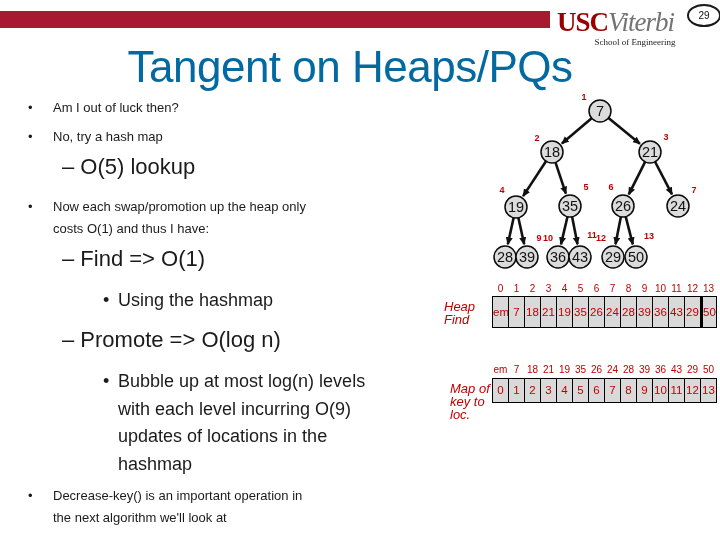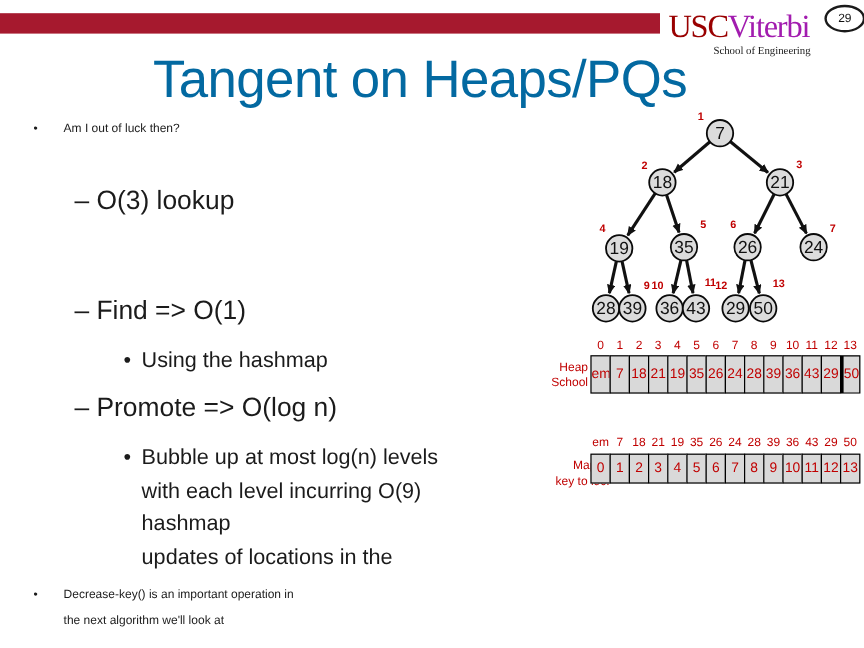--- a/index.html
+++ b/index.html
@@ -4,35 +4,35 @@
 <style>
   html,body{margin:0;padding:0;background:#888;}
   #slide{
     position:relative;width:720px;height:540px;background:#ffffff;
     font-family:"Liberation Sans",sans-serif;overflow:hidden;
   }
   
   .topbar{position:absolute;left:0;top:11px;width:550px;height:17px;background:#a6192e;}
   .logo{position:absolute;left:557px;top:9px;width:158px;font-family:"Liberation Serif",serif;}
   .logo .name{font-size:27px;line-height:27px;letter-spacing:-1px;}
-  .logo .usc{color:#990000;font-weight:normal;}
-  .logo .vit{color:#a21caf;}
+  .logo .usc{color:#990000;font-weight:bold;}
+  .logo .vit{color:#737373;font-style:italic;}
   .logo .school{font-size:9px;color:#222;text-align:center;margin-top:1px;padding-right:2px;}
   .pagenum{
     position:absolute;left:687px;top:4px;width:30px;height:19px;
     border:2px solid #1a1a1a;border-radius:50%;background:#fff;
     font-size:10px;color:#111;display:flex;align-items:center;justify-content:center;
   }
   .title{
     position:absolute;left:0;top:42px;width:700px;text-align:center;
     font-size:44px;color:#0369a1;letter-spacing:-0.5px;
   }
   
   .row{position:absolute;color:#1b1b1b;white-space:nowrap;}
-  .lvl1{left:28px;font-size:10px;line-height:22px;}
+  .lvl1{left:28px;font-size:13px;line-height:22px;}
   .lvl1 .mk{display:inline-block;width:25px;}
   .lvl1 .cont{padding-left:25px;}
   .dash{left:62px;font-size:22px;line-height:26px;}
   .sub{left:103px;font-size:18px;line-height:27.5px;}
   .sub .mk{display:inline-block;width:15px;}
   .sub .cont{padding-left:15px;}
   
   #tree-svg{position:absolute;left:440px;top:85px;}
   
   .hrow,.crow{position:absolute;display:flex;}
@@ -44,22 +44,22 @@
   .cell{
     box-sizing:border-box;width:17px;margin-left:-1px;flex:none;
     border:1px solid #000;background:#d9d9d9;text-align:center;
     font-size:11.5px;color:#c00000;
   }
   .cell:first-child{margin-left:0;}
   .ha-cell{height:32px;line-height:30px;}
   .map-cell{height:25px;line-height:23px;}
   .cell.thick{border-left-width:3px;}
   .tbl-label{
-    position:absolute;text-align:right;color:#c00000;
-    font-size:10px;line-height:13px;
+    position:absolute;text-align:left;color:#c00000;
+    font-size:13px;line-height:13px;font-style:italic;
   }
 </style>
 </head>
 <body>
 
 <div id="slide">
 
   <div class="topbar"></div>
 
   <div class="logo">
@@ -67,29 +67,34 @@
     <div class="school">School of Engineering</div>
   </div>
 
   <div class="pagenum">
     <span>29</span>
   </div>
 
   <div class="title">Tangent on Heaps/PQs</div>
 
   <div class="row lvl1" style="top:97px"><span class="mk">•</span><span>Am I out of luck then?</span></div>
-  <div class="row dash" style="top:154px"><span>– O(3) lookup</span></div>
+  <div class="row lvl1" style="top:126px"><span class="mk">•</span><span>No, try a hash map</span></div>
+  <div class="row dash" style="top:154px"><span>– O(5) lookup</span></div>
+  <div class="row lvl1" style="top:196px">
+    <div><span class="mk">•</span><span>Now each swap/promotion up the heap only</span></div>
+    <div class="cont">costs O(1) and thus I have:</div>
+  </div>
   <div class="row dash" style="top:246px"><span>– Find =&gt; O(1)</span></div>
   <div class="row sub" style="top:287px"><span class="mk">•</span><span>Using the hashmap</span></div>
   <div class="row dash" style="top:327px"><span>– Promote =&gt; O(log n)</span></div>
   <div class="row sub" style="top:368px">
     <div><span class="mk">•</span><span>Bubble up at most log(n) levels</span></div>
     <div class="cont">with each level incurring O(9)</div>
+    <div class="cont">updates of locations in the</div>
     <div class="cont">hashmap</div>
-    <div class="cont">updates of locations in the</div>
   </div>
   <div class="row lvl1" style="top:485px">
     <div><span class="mk">•</span><span>Decrease-key() is an important operation in</span></div>
     <div class="cont">the next algorithm we'll look at</div>
   </div>
 
   <svg id="tree-svg" width="280" height="190" viewBox="440 85 280 190">
     <defs>
       <marker id="arw" markerUnits="userSpaceOnUse" markerWidth="10" markerHeight="10" refX="7" refY="3.5" orient="auto">
         <path d="M0,0 L8,3.5 L0,7 Z" fill="#111"></path>
@@ -148,21 +153,21 @@
         <text x="539" y="241" text-anchor="middle" font-size="9" fill="#c00000" font-weight="bold" font-family="&quot;Liberation Sans&quot;, sans-serif">9</text>
         <text x="548" y="241" text-anchor="middle" font-size="9" fill="#c00000" font-weight="bold" font-family="&quot;Liberation Sans&quot;, sans-serif">10</text>
         <text x="592" y="238" text-anchor="middle" font-size="9" fill="#c00000" font-weight="bold" font-family="&quot;Liberation Sans&quot;, sans-serif">11</text>
         <text x="601" y="241" text-anchor="middle" font-size="9" fill="#c00000" font-weight="bold" font-family="&quot;Liberation Sans&quot;, sans-serif">12</text>
         <text x="649" y="239" text-anchor="middle" font-size="9" fill="#c00000" font-weight="bold" font-family="&quot;Liberation Sans&quot;, sans-serif">13</text>
       </g>
   </svg>
 
   <div class="tbl-label" style="left:444px;top:300px;width:46px">
     <div>Heap</div>
-    <div>School</div>
+    <div>Find</div>
   </div>
   <div id="ha-idx" class="hrow" style="left:492px;top:283px">
       <span class="idx-cell">0</span>
       <span class="idx-cell">1</span>
       <span class="idx-cell">2</span>
       <span class="idx-cell">3</span>
       <span class="idx-cell">4</span>
       <span class="idx-cell">5</span>
       <span class="idx-cell">6</span>
       <span class="idx-cell">7</span>

